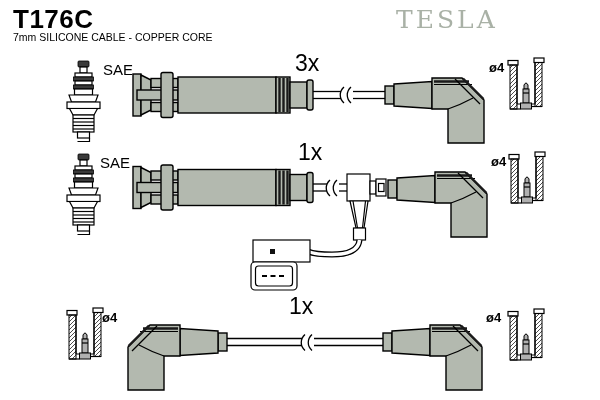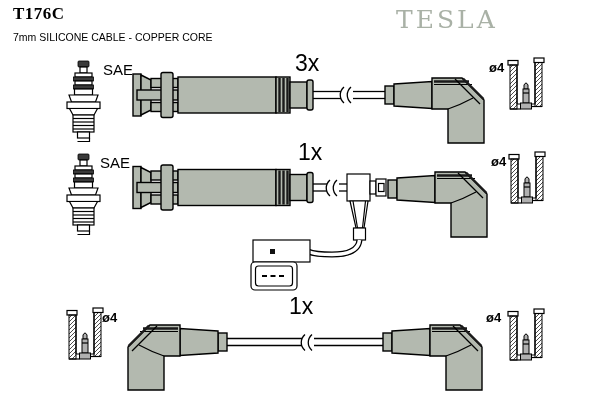--- a/index.html
+++ b/index.html
@@ -5,22 +5,22 @@
   :root{
     --boot-fill:#b3b9af; --brand:#a9b1a6; --outline:#000000;
     --background:#ffffff; --text:#000000;
   }
   html,body{margin:0;padding:0;background:#fff;}
   .canvas{
     position:relative;width:600px;height:400px;background:var(--background);
     font-family:"Liberation Sans",sans-serif;overflow:hidden;
   }
   .part-number{
-    position:absolute;left:13px;top:4px;font-size:17px;font-weight:bold;
-    letter-spacing:.5px;color:var(--text);font-family:Liberation Serif, serif;
+    position:absolute;left:13px;top:4px;font-size:26px;font-weight:bold;
+    letter-spacing:.5px;color:var(--text);
   }
   .subtitle{position:absolute;left:13px;top:31px;font-size:10.5px;color:var(--text);}
   .brand{
     position:absolute;left:396px;top:5px;font-size:25px;font-weight:normal;
     font-family:"DejaVu Serif",serif;letter-spacing:3px;color:var(--brand);
   }
   svg{position:absolute;left:0;top:0;font-family:"Liberation Sans",sans-serif;}
   .boot{fill:var(--boot-fill);stroke:var(--outline);stroke-width:1.4;}
   .wh{fill:#fff;stroke:var(--outline);stroke-width:1.2;}
   .dk{fill:#3a3a3a;stroke:var(--outline);stroke-width:.8;}

